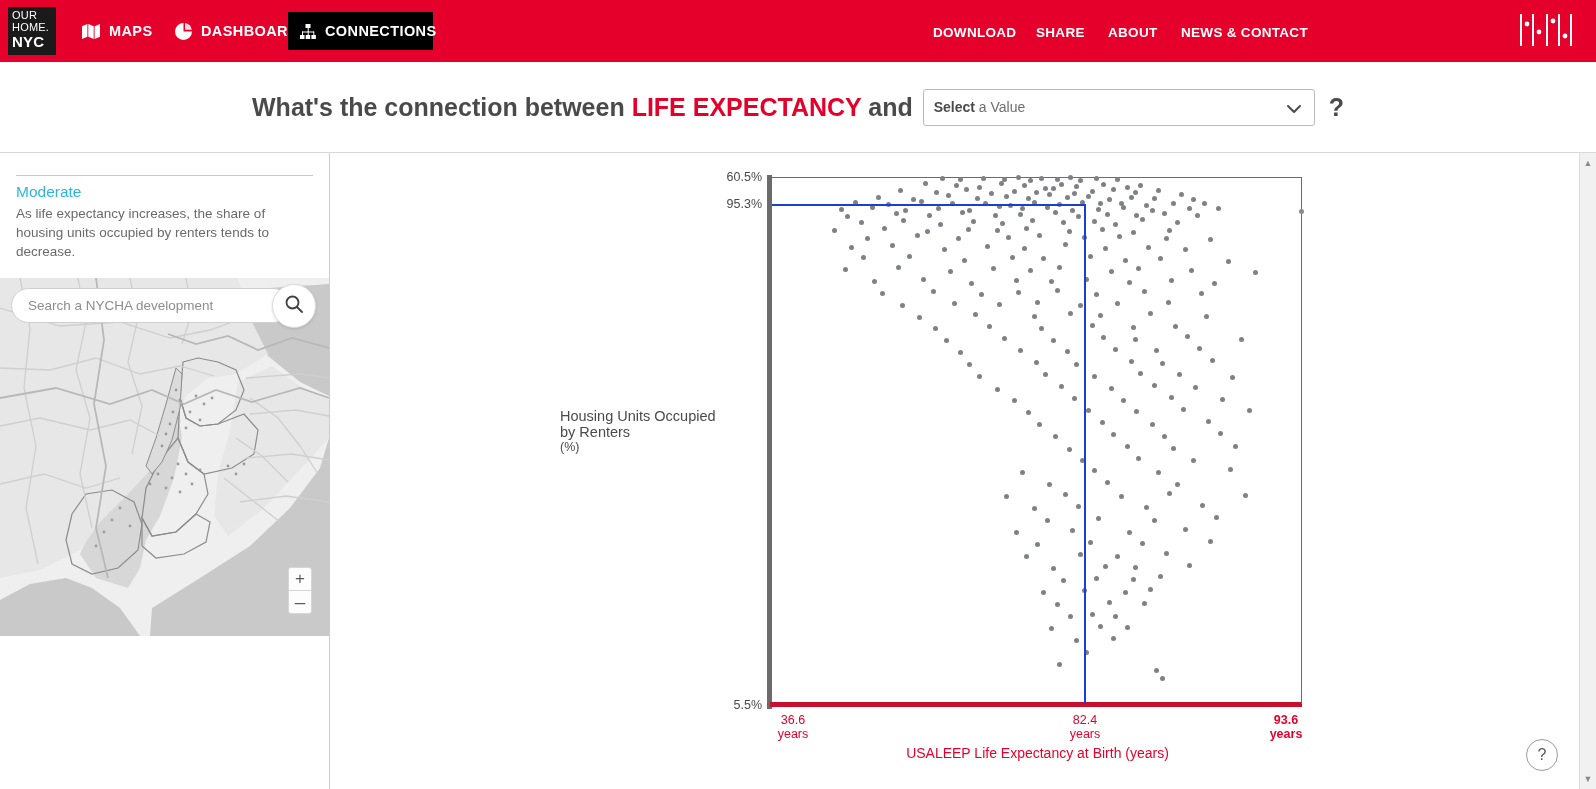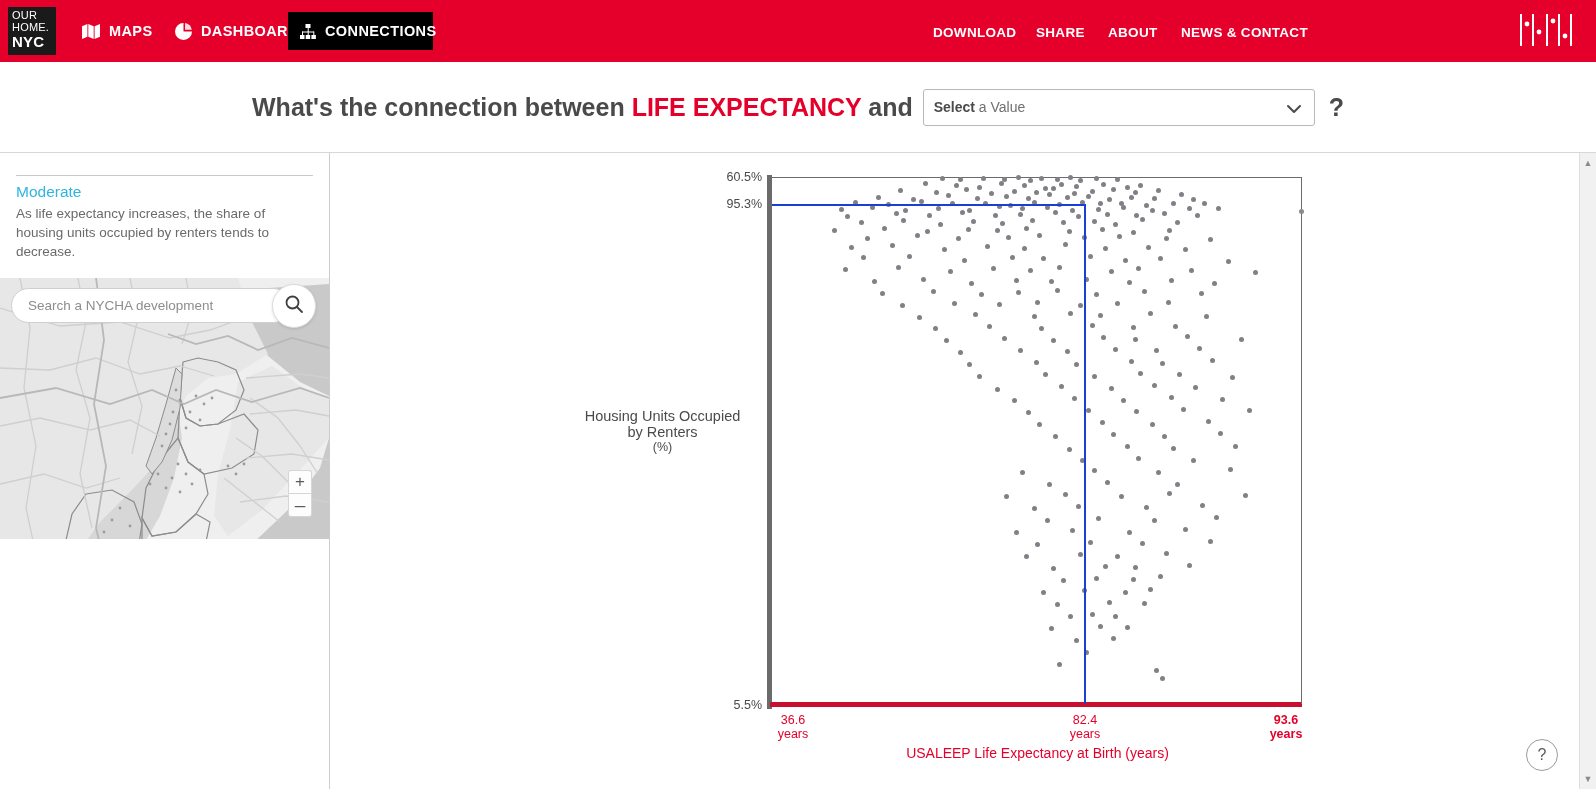--- a/index.html
+++ b/index.html
@@ -83,40 +83,40 @@
     font-size:12.5px;font-weight:700;border-radius:14px;padding:4px 16px;}
 
   .caution{position:absolute;left:16px;top:232px;width:300px;font-size:10px;color:#8a8a8a;white-space:nowrap;}
   .caution b{color:#3f3f3f;font-weight:700;}
   .caution .cw{color:#5a5a5a;font-weight:700;}
   .sidediv{position:absolute;left:0;top:250px;width:329px;height:1px;background:#cccccc;}
   .place{position:absolute;left:0;top:252px;width:329px;text-align:center;
     font-size:14.5px;color:#4a4a4a;}
 
   
-  .map{position:absolute;left:0;top:278px;width:329px;height:261px;overflow:hidden;background:#eceded;}
+  .map{position:absolute;left:0;top:278px;width:329px;height:358px;overflow:hidden;background:#eceded;}
   .mapsearch{position:absolute;left:11px;top:10px;width:280px;height:35px;background:#ffffff;
      border:1px solid #cfcfcf;border-radius:18px;display:flex;align-items:center;padding:0 14px;
      box-sizing:border-box;z-index:6;}
   .mapsearch input{border:0;outline:0;font-size:13.5px;color:#4a4a4a;width:100%;
      font-family:"Liberation Sans","DejaVu Sans",sans-serif;background:transparent;}
   .mapsearch input::placeholder{color:#8d8d8d;}
   .searchbtn{position:absolute;left:272px;top:6px;width:42px;height:42px;border-radius:50%;
      background:#ffffff;border:1px solid #dcdcdc;display:flex;align-items:center;justify-content:center;
      z-index:7;cursor:pointer;box-shadow:0 1px 3px rgba(0,0,0,.12);}
   .zoomctl{position:absolute;right:17px;bottom:22px;z-index:6;}
   .zoomctl div{width:22px;height:22px;background:#fdfdfd;border:1px solid #d6d6d6;
      display:flex;align-items:center;justify-content:center;color:#5a5a5a;font-size:17px;
      cursor:pointer;border-radius:3px;}
   .zoomctl .zin{border-bottom:0;border-radius:3px 3px 0 0;}
   .zoomctl .zout{border-radius:0 0 3px 3px;font-size:19px;line-height:0;}
 
   
   .chart{position:absolute;left:330px;top:153px;width:1250px;height:636px;background:#fff;}
-  .ylabel{position:absolute;left:560px;top:408px;width:205px;text-align:center;
+  .ylabel{position:absolute;left:560px;top:408px;width:205px;text-align:left;
      font-size:14.5px;color:#4a4a4a;line-height:1.12;}
   .ylabel .unit{font-size:12.5px;}
   .ytick{position:absolute;font-size:12.5px;color:#4a4a4a;text-align:right;width:70px;}
   .xlabel{position:absolute;left:770px;top:745px;width:535px;text-align:center;
      font-size:14px;color:#e4002b;}
   .xtick{position:absolute;font-size:12.5px;color:#e4002b;text-align:center;width:80px;line-height:1.12;}
   .plotbox{position:absolute;left:770px;top:177px;width:532px;height:530px;}
   .axisY{position:absolute;left:767px;top:175px;width:5px;height:534px;background:#6b6b6b;}
   .axisX{position:absolute;left:770px;top:702px;width:532px;height:5px;background:#c8102e;}
   .topline{position:absolute;left:772px;top:177px;width:530px;height:1px;background:#6b6b6b;}

